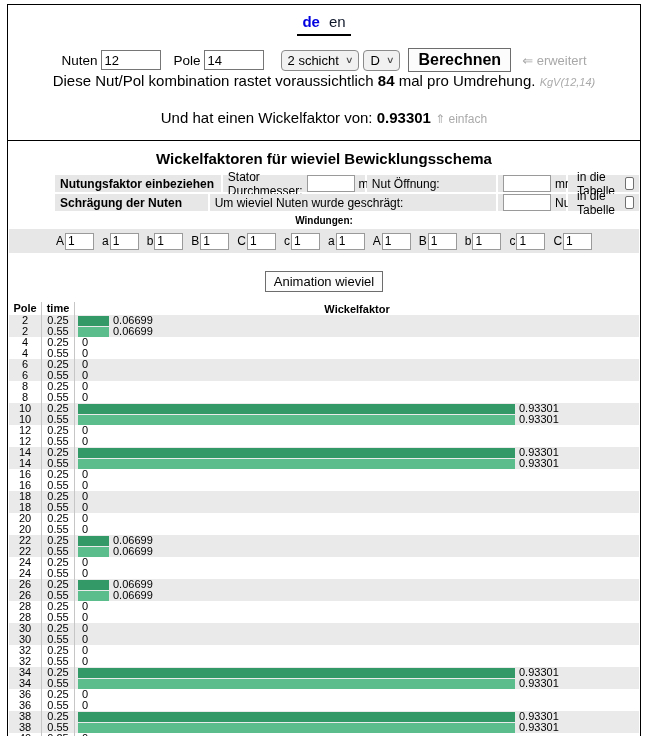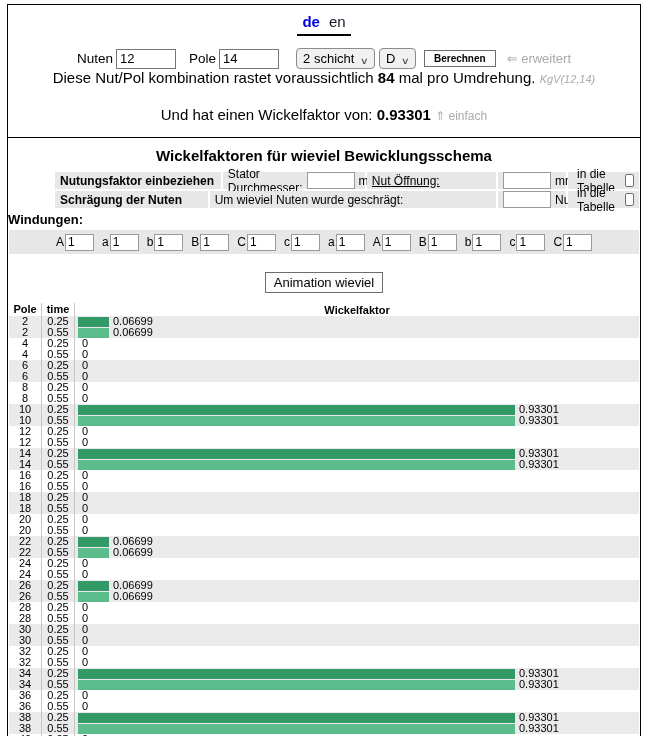--- a/index.html
+++ b/index.html
@@ -29,63 +29,63 @@
   }
   .form-label { margin-right: 3px; }
   .small-input {
     width: 52px; height: 16px; border: 1px solid #767676;
     font: 13px "Liberation Sans", sans-serif; padding: 1px 3px; box-sizing: content-box;
   }
   .gap-12 { width: 13px; }
   .gap-16 { width: 17px; }
   .gap-8 { width: 8px; }
   .select-box {
-    display: inline-flex; align-items: flex-end;
+    display: inline-flex; align-items: center;
     background: #f1f1f1; border: 1px solid #8b8b8b; border-radius: 4px;
     padding: 2px 6px; font-size: 13px; cursor: default;
   }
   .select-box .sel-text { margin-right: 7px; }
   .chevron { font-size: 9px; color: #444; transform: scaleX(1.3); }
   .push-button {
     background: #fcfcfc; border: 1px solid #6d6d6d;
     font-family: "Liberation Sans", sans-serif;
-    font-weight: bold; font-size: 10px; padding: 2px 9px; cursor: default;
+    font-weight: bold; font-size: 16px; padding: 2px 9px; cursor: default;
   }
   .hint-gray { color: #a8a8a8; font-size: 13px; margin-left: 11px; }
 
   .result-line { text-align: center; font-size: 15px; }
   .result-line2 { margin-top: 20px; }
   .bold { font-weight: bold; }
   .note-italic { color: #aaa; font-size: 11px; font-style: italic; }
   .note-gray { color: #aaa; font-size: 12px; }
 
   
   .main-section { border-top: 1px solid #000; }
   .section-title { text-align: center; font-weight: bold; font-size: 15px; margin: 9px 0 8px; }
 
   .param-row { display: flex; margin: 0 1px 2px 1px; gap: 2px; font-size: 12px; }
   .pcell {
     background: #e7e7e7; display: flex; align-items: center;
     padding: 2px 5px; height: 17px; box-sizing: border-box;
   }
   .pcell.label-cell { font-weight: bold; }
-  .w167 { width: 167px; margin-left: 46px; } .w142 { width: 142px; } .w130 { width: 130px; text-decoration: underline; }
+  .w167 { width: 167px; margin-left: 46px; } .w142 { width: 142px; } .w130 { width: 130px; }
   .w274 { width: 314px; } .w68 { width: 68px; }
   .flexfill { flex: 1; }
   .tiny-input {
     width: 42px; height: 13px; border: 1px solid #9a9a9a;
     font: 11px "Liberation Sans", sans-serif; padding: 1px 2px; margin: 0 4px;
   }
   .checkbox {
     display: inline-block; width: 11px; height: 11px; background: #fff;
     border: 1px solid #707070; border-radius: 2px; margin-left: 6px;
   }
   .tabelle-cell { padding-left: 9px; }
 
-  .windungen-title { text-align: left; font-weight: bold; font-size: 13px; margin: 4px 0 3px; }
+  .windungen-title { text-align: center; font-weight: bold; font-size: 10px; margin: 4px 0 3px; }
   .winding-band {
     background: #e7e7e7; margin: 0 1px; height: 24px;
     display: flex; justify-content: center; align-items: center;
   }
   .winding-item { display: inline-flex; align-items: center; margin: 0 4px; }
   .w-letter { font-size: 12px; margin-right: 1px; }
   .w-input {
     width: 23px; height: 13px; border: 1px solid #9a9a9a;
     font: 12px "Liberation Sans", sans-serif; padding: 1px 2px;
   }

